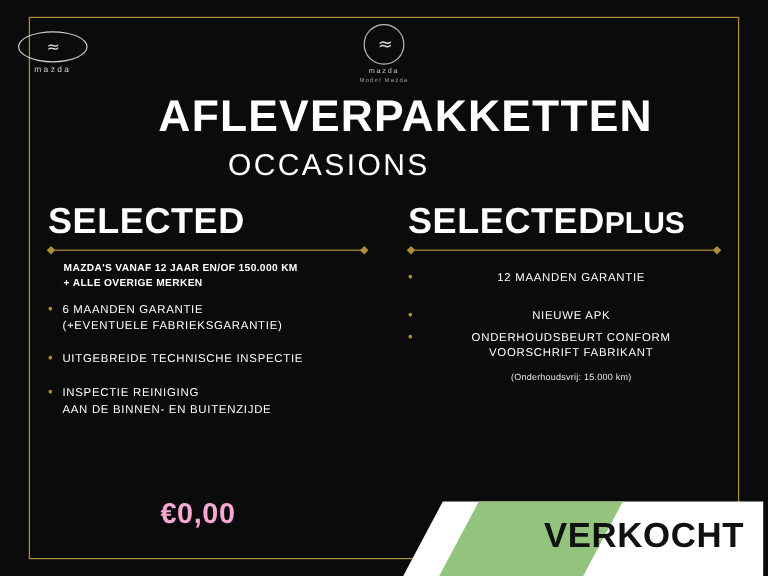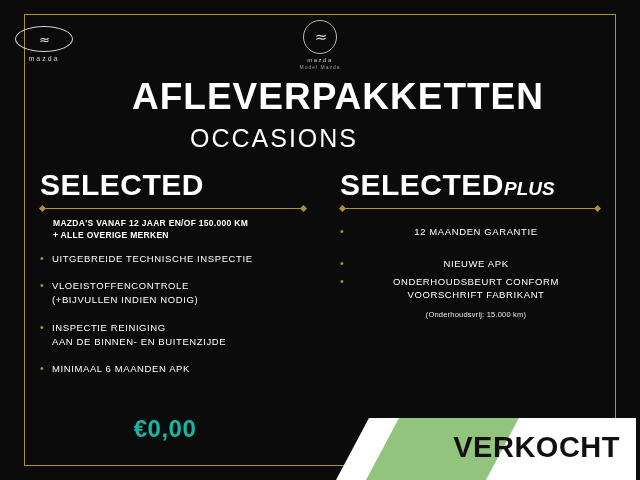--- a/index.html
+++ b/index.html
@@ -150,24 +150,23 @@
   }
   .col-head {
     color: #ffffff;
     font-size: 30px;
     font-weight: bold;
     letter-spacing: 0.5px;
     line-height: 1;
     white-space: nowrap;
   }
   .col-head .plus {
-    font-size: 19px;
+    font-size: 25px;
     font-weight: bold;
     letter-spacing: 0;
-    font-style: italic;
   }
   .divider {
     margin-top: 8px;
     height: 1px;
     background: #b08f3a;
     position: relative;
   }
   .divider::before,
   .divider::after {
     content: "";
@@ -218,21 +217,21 @@
     margin-top: -10px;
     padding-left: 12px;
     text-align: center;
   }
   .price {
     position: absolute;
     left: 0;
     top: 415px;
     width: 330px;
     text-align: center;
-    color: #14b8a6;
+    color: #f9a8d4;
     font-size: 24px;
     font-weight: bold;
     letter-spacing: 0.5px;
   }
   
   .sold-wrap {
     position: absolute;
     right: 4px;
     bottom: 0;
     width: 300px;
@@ -298,26 +297,25 @@
   <div class="cols">
 
     <div class="col left">
       <div class="col-head"><span>SELECTED</span></div>
       <div class="divider"></div>
       <div class="note">
         <b>MAZDA'S VANAF 12 JAAR EN/OF 150.000 KM</b><br>
         <b>+ ALLE OVERIGE MERKEN</b>
       </div>
       <ul class="items">
+        <li style="white-space:pre-line">6 MAANDEN GARANTIE
+(+EVENTUELE FABRIEKSGARANTIE)</li>
         <li style="white-space:pre-line">UITGEBREIDE TECHNISCHE INSPECTIE</li>
-        <li style="white-space:pre-line">VLOEISTOFFENCONTROLE
- (+BIJVULLEN INDIEN NODIG)</li>
         <li style="white-space:pre-line">INSPECTIE REINIGING
 AAN DE BINNEN- EN BUITENZIJDE</li>
-        <li style="white-space:pre-line">MINIMAAL 6 MAANDEN APK</li>
       </ul>
     </div>
 
     <div class="col right">
       <div class="col-head"><span>SELECTED</span><span class="plus">PLUS</span></div>
       <div class="divider"></div>
       <ul class="items right" style="margin-top:16px">
         <li style="white-space:pre-line">12 MAANDEN GARANTIE</li>
         <li style="white-space:pre-line; margin-bottom:4px">NIEUWE APK</li>
         <li style="white-space:pre-line">ONDERHOUDSBEURT CONFORM

